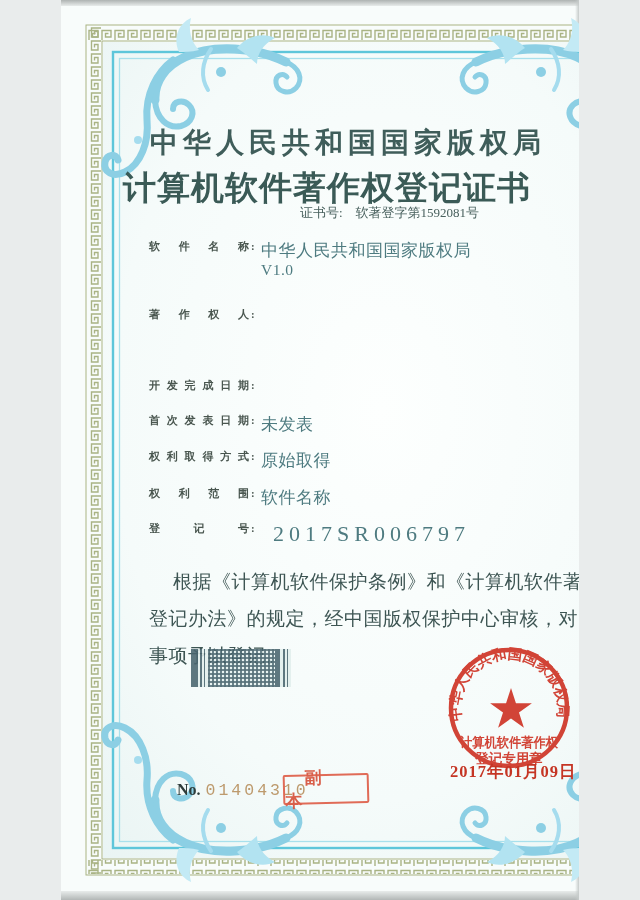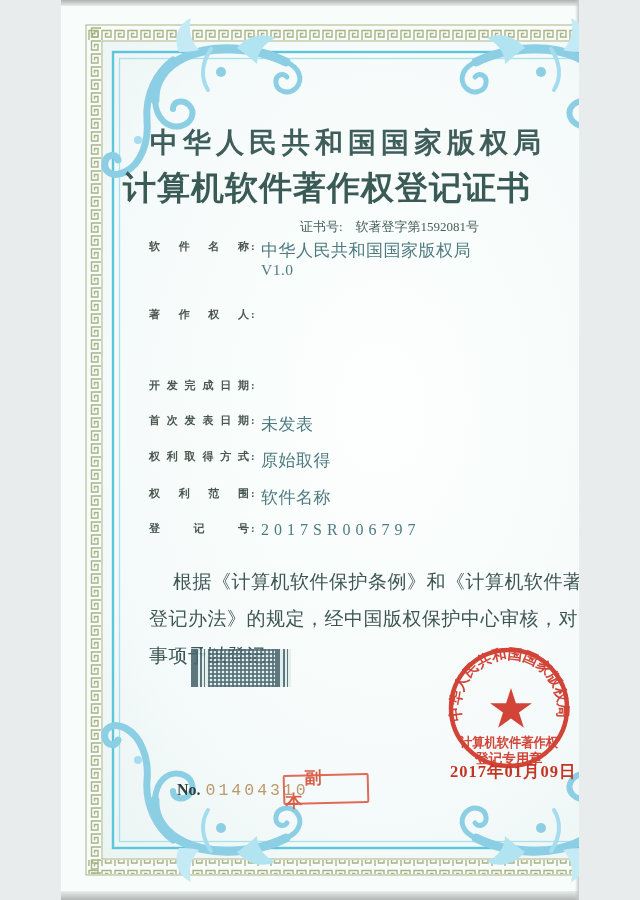--- a/index.html
+++ b/index.html
@@ -18,33 +18,33 @@
 
   svg.border{position:absolute;left:0;top:0;}
 
   
   .issuer{position:absolute;left:0;top:124px;width:100%;text-align:center;
     font-size:28px;font-weight:700;letter-spacing:5px;color:#3f5d5a;
     transform:translateX(28px);white-space:nowrap;}
   .cert-title{position:absolute;left:0;top:166px;width:100%;text-align:center;
     font-size:33px;font-weight:700;letter-spacing:1px;color:#3a5a56;
     transform:translateX(7px);white-space:nowrap;}
-  .certno{position:absolute;right:100px;top:218px;font-size:13px;color:#48605d;
+  .certno{position:absolute;right:100px;top:204px;font-size:13px;color:#48605d;
     white-space:nowrap;margin-left:27px;}
   .certno .lbl{margin-right:13px;}
 
   
   .frow{position:absolute;left:88px;font-size:11px;font-weight:700;
     color:#49564f;white-space:nowrap;}
   .flabel{display:inline-block;width:100px;text-align:justify;text-align-last:justify;}
   .fcolon{margin-left:2px;}
   .fvalue{position:absolute;left:200px;font-size:17px;color:#4e7b80;
     letter-spacing:.5px;white-space:nowrap;}
   .fvalue.v2{font-size:15.5px;}
-  .fvalue.reg-no{letter-spacing:5px;font-size:16px;}
+  .fvalue.reg-no{letter-spacing:5px;font-size:22px;margin-left:12px;}
 
   .statement{position:absolute;left:88px;top:563px;width:482px;
     font-size:19px;line-height:37px;color:#3d5553;letter-spacing:.5px;
     text-indent:24px;}
 
   
   .barcode{position:absolute;left:130px;top:649px;width:100px;height:38px;
     display:flex;opacity:.88;}
   .bc-start{width:17px;background:
     linear-gradient(90deg,#49656f 0 7px,#e2efed 7px 9px,#49656f 9px 11px,#e2efed 11px 13px,#49656f 13px 14px,#e2efed 14px 17px);}

